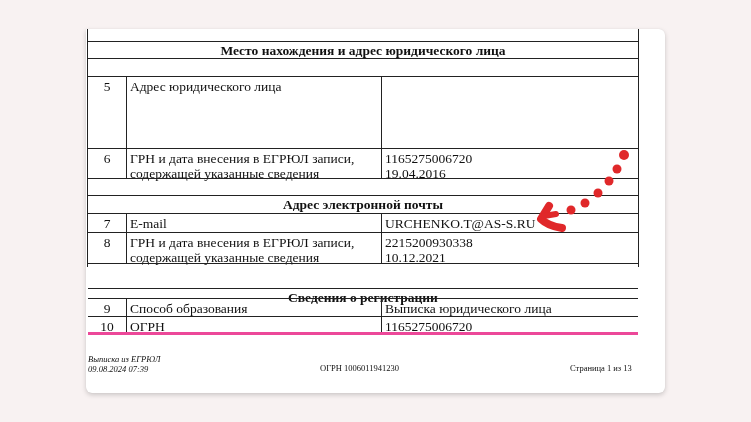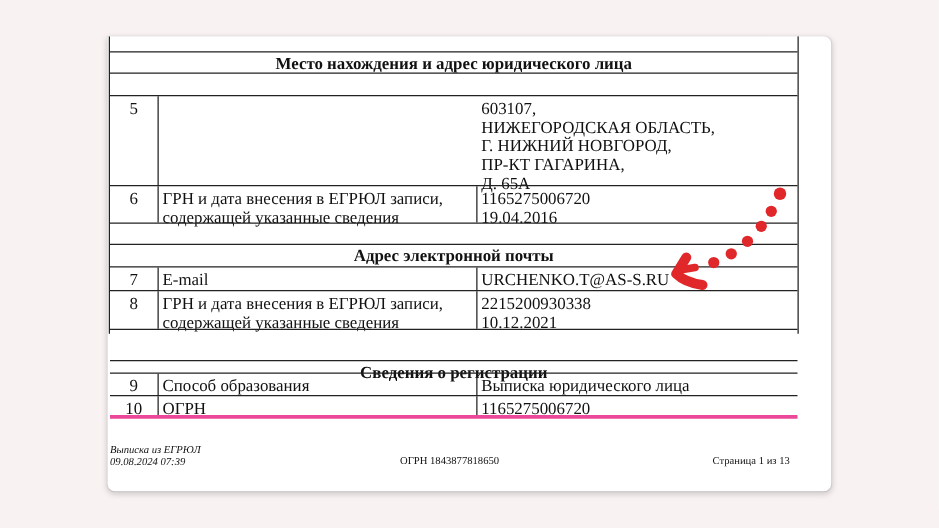--- a/index.html
+++ b/index.html
@@ -36,25 +36,21 @@
 
 <div class="page">
   <div class="table" style="height:238px;">
 
     <div class="row" style="top:12px;height:17px;">
       <div class="section-title">Место нахождения и адрес юридического лица</div>
     </div>
     <div class="row" style="top:29px;height:18px;"></div>
     <div class="row" style="top:47px;height:72px;">
       <div class="cell c-num">5</div>
-      <div class="cell c-val">603107,
-НИЖЕГОРОДСКАЯ ОБЛАСТЬ,
-Г. НИЖНИЙ НОВГОРОД,
-ПР-КТ ГАГАРИНА,
-Д. 65А</div>
+      <div class="cell c-name">Адрес юридического лица</div>
     </div>
     <div class="row" style="top:119px;height:30px;">
       <div class="cell c-num">6</div>
       <div class="cell c-name" style="white-space:pre-line;">ГРН и дата внесения в ЕГРЮЛ записи,
 содержащей указанные сведения</div>
       <div class="cell c-val">1165275006720
 19.04.2016</div>
     </div>
     <div class="row" style="top:149px;height:17px;"></div>
     <div class="row" style="top:166px;height:18px;">
@@ -85,21 +81,21 @@
       <div class="cell c-num">10</div>
       <div class="cell c-name">ОГРН</div>
       <div class="cell c-val">1165275006720</div>
     </div>
   </div>
 
   <div class="footer" style="left:2px;top:326px;font-style:italic;">
     <div>Выписка из ЕГРЮЛ</div>
     <div>09.08.2024 07:39</div>
   </div>
-  <div class="footer" style="left:234px;top:335px;">ОГРН 1843877818650</div>
+  <div class="footer" style="left:234px;top:335px;">ОГРН 1006011941230</div>
   <div class="footer" style="left:484px;top:335px;">Страница 1 из 13</div>
 </div>
 
 <svg class="arrow" width="751" height="422">
   <g fill="#e0282a">
     <circle cx="624" cy="155" r="5"></circle>
     <circle cx="617" cy="169" r="4.5"></circle>
     <circle cx="609" cy="181" r="4.5"></circle>
     <circle cx="598" cy="193" r="4.5"></circle>
     <circle cx="585" cy="203" r="4.5"></circle>

